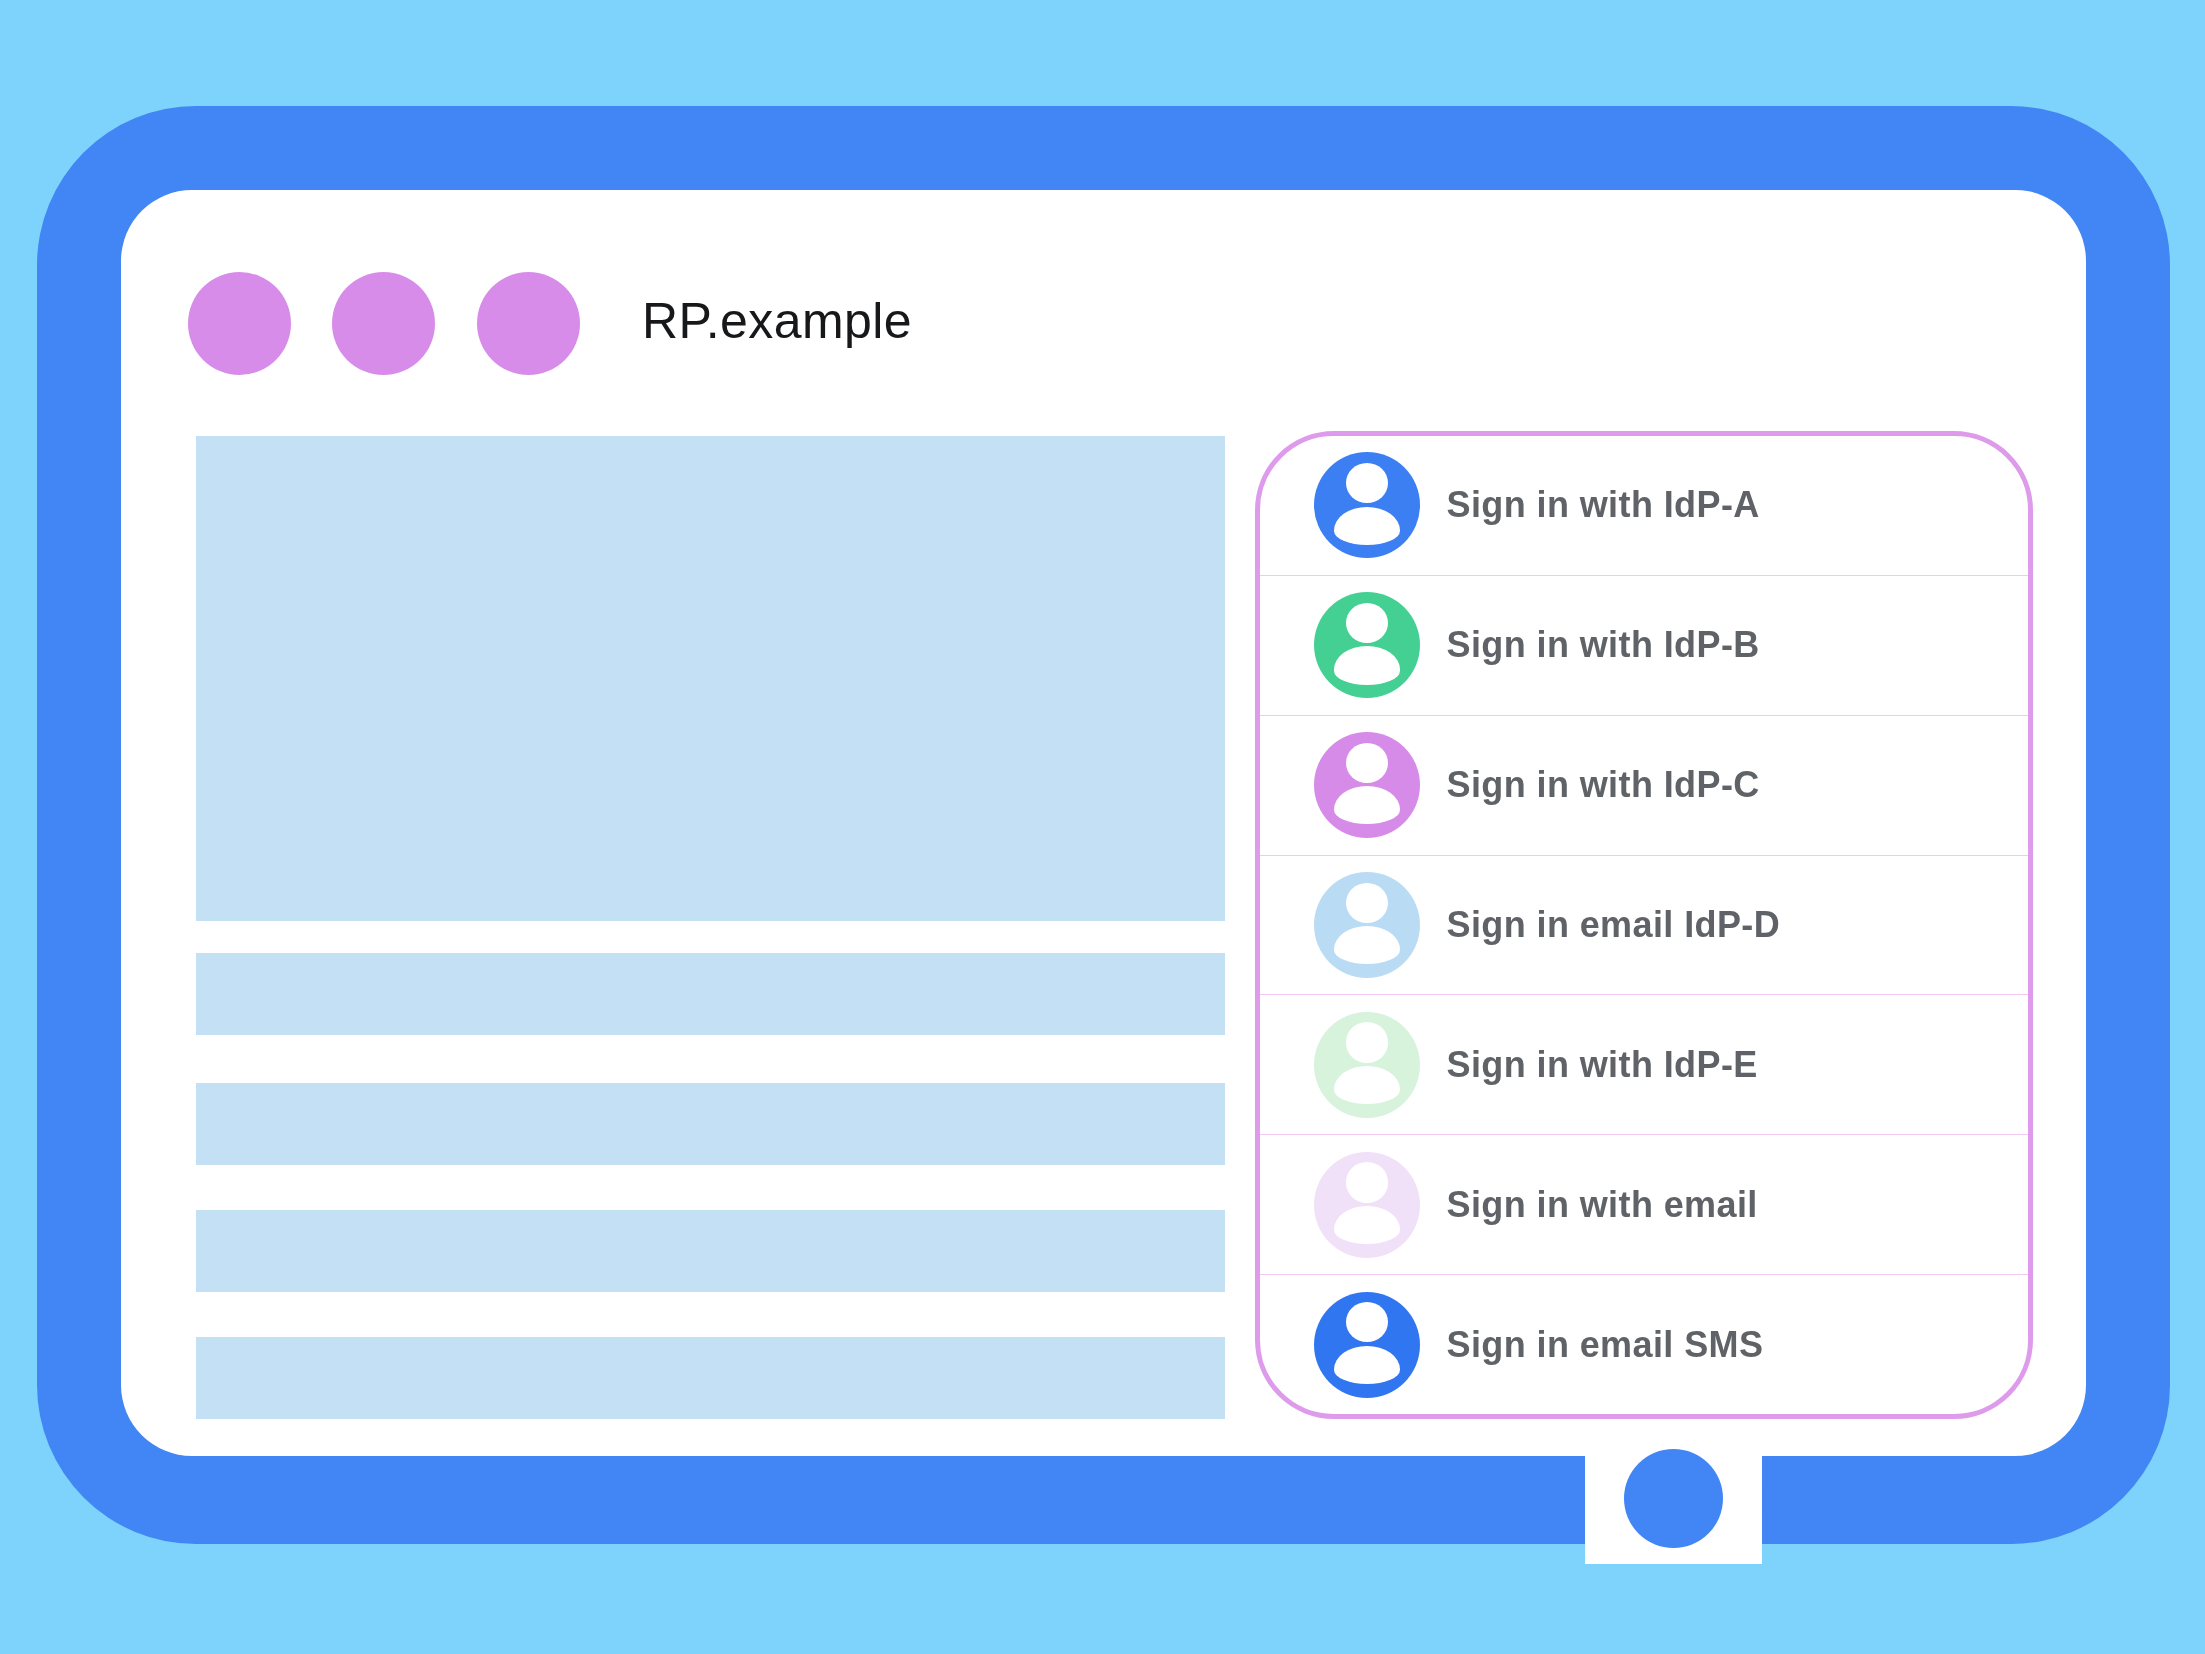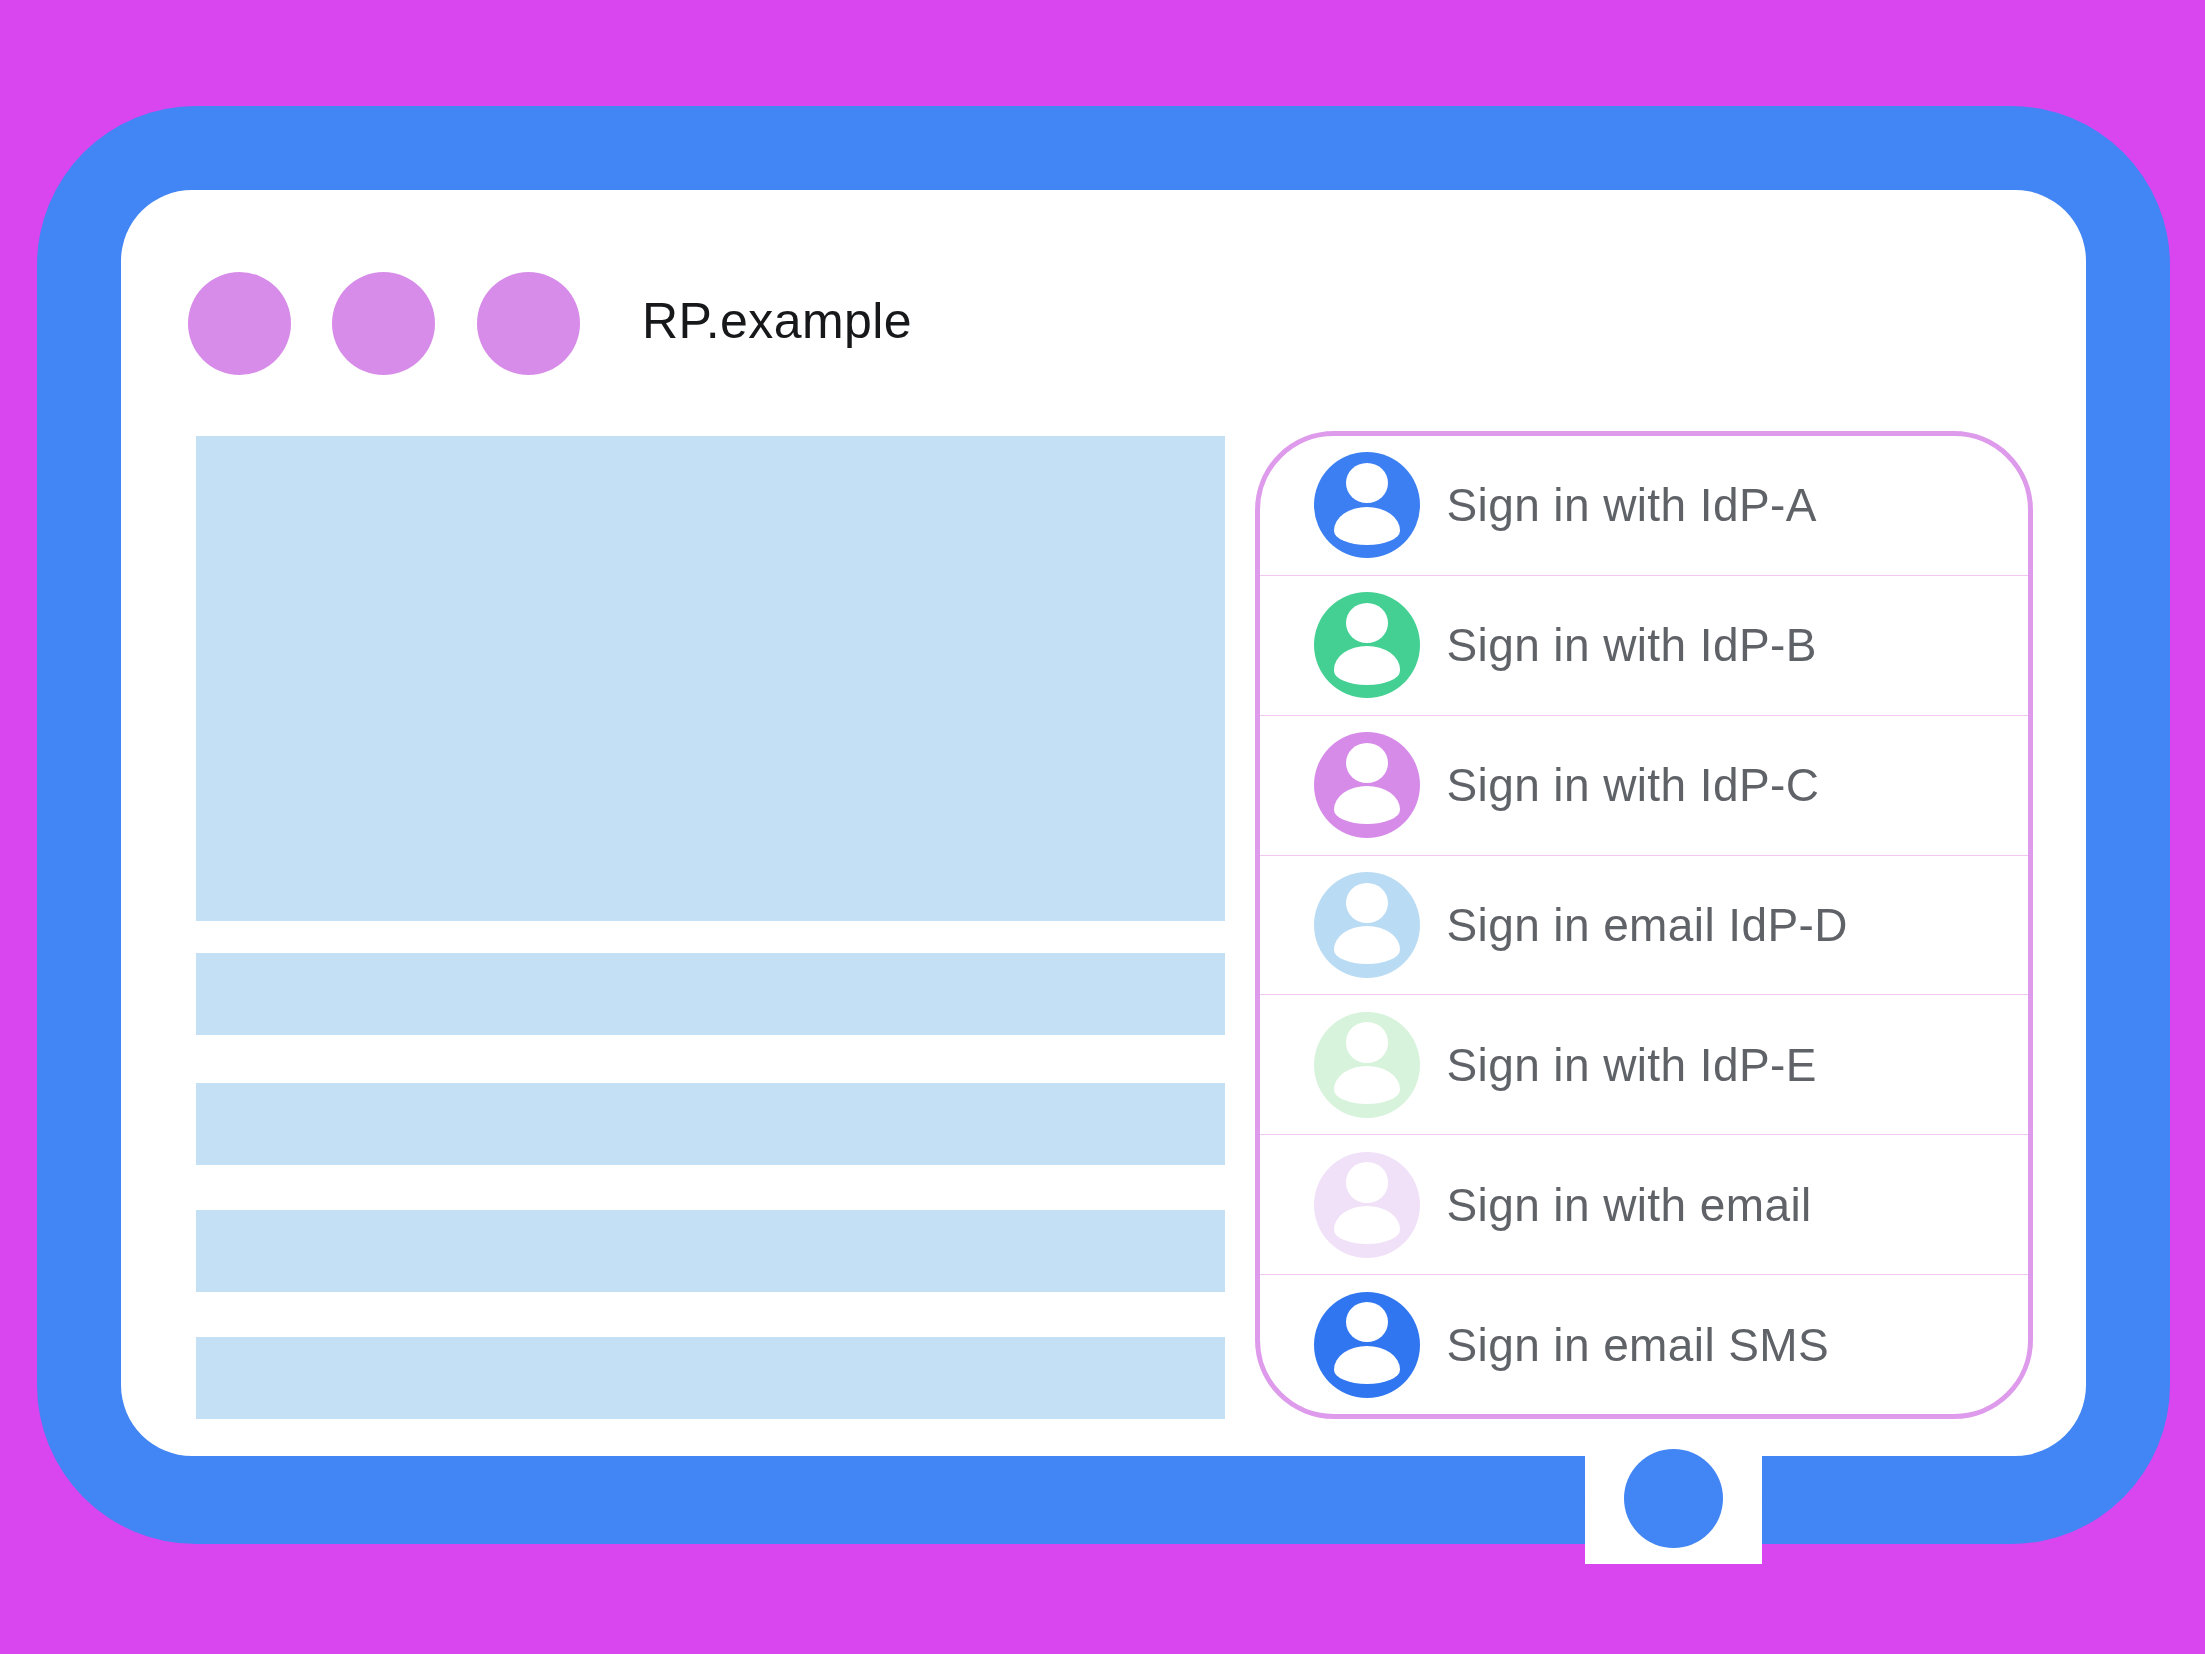--- a/index.html
+++ b/index.html
@@ -5,21 +5,21 @@
   html, body {
     margin: 0;
     padding: 0;
     background: #ffffff;
     font-family: "Liberation Sans", sans-serif;
   }
   .canvas {
     position: relative;
     width: 2206px;
     height: 1654px;
-    background: #d946ef;
+    background: #7dd3fc;
     overflow: hidden;
   }
   
   .frame {
     position: absolute;
     left: 37px; top: 106px;
     width: 2133px; height: 1438px;
     background: var(--c-frame);
     border-radius: 159px;
   }
@@ -117,22 +117,22 @@
   .avatar .torso {
     position: absolute;
     left: 50%; bottom: 13%;
     width: 63%; height: 36%;
     margin-left: -31.5%;
     border-radius: 50% / 62% 62% 38% 38%;
     background: #ffffff;
   }
   .signin-label {
     margin-left: 26.5px;
-    font-size: 46px;
-    font-weight: 400;
+    font-size: 36px;
+    font-weight: 700;
     letter-spacing: 0.4px;
     color: var(--c-label);
     white-space: nowrap;
   }
 </style>
 </head>
 <body>
 
 <div class="canvas">
 

